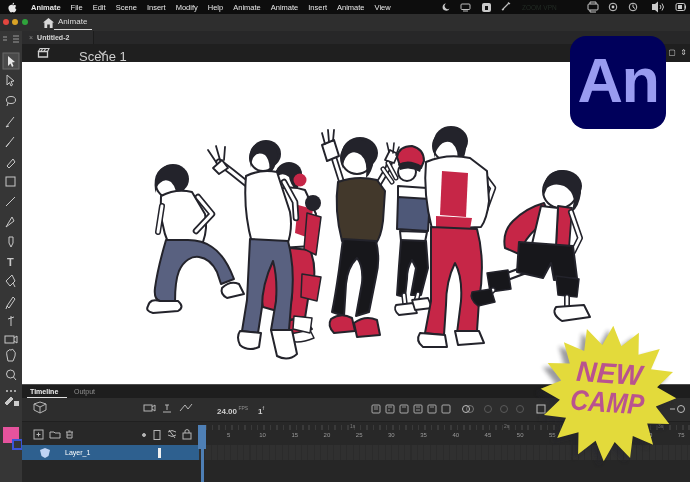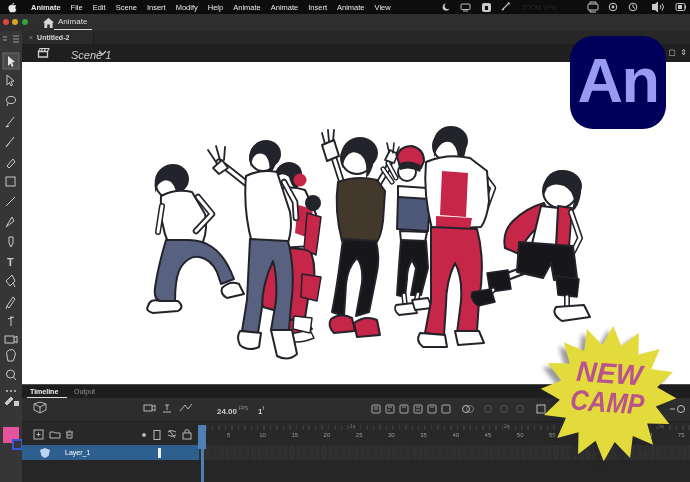--- a/index.html
+++ b/index.html
@@ -25,21 +25,21 @@
   
   #tabbar { left:0px; top:31px; width:690px; height:13px; background:#272728; }
   #doctab { position:absolute; left:22px; top:0; width:72px; height:13px; background:#2b2b2c;
     color:#cccccc; font-size:7px; line-height:13px; border-right:1px solid #1c1c1c; }
   #doctab .x { color:#8a8a8a; margin:0 4px 0 7px; }
   #doctab b { font-weight:bold; color:#d8d8d8; }
 
   
   #scenebar { left:22px; top:44px; width:668px; height:18px; background:#1f1f1f; }
   #scenebar .clap { position:absolute; left:14px; top:3px; }
-  #scenebar .sc { position:absolute; left:49px; top:4.5px; color:#cfcfcf; font-size:11px;font-style:italic; }
+  #scenebar .sc { position:absolute; left:57px; top:4.5px; color:#cfcfcf; font-size:13px; }
   #scenebar .chev { position:absolute; left:76px; top:4px; color:#bbb; font-size:7px; }
   #scenebar .ric { position:absolute; right:3px; top:4px; color:#cccccc; font-size:8px; }
 
   
   #tools { left:0; top:31px; width:22px; height:451px; background:#363636; }
 
   
   #stage { left:22px; top:62px; width:668px; height:322px; background:#ffffff; }
 
   
@@ -62,21 +62,21 @@
   #tl-bottom { position:absolute; left:0; top:75px; width:668px; height:23px; background:#262626; }
   .framecells { position:absolute; left:177px; top:0; height:15px; right:0;
      background:repeating-linear-gradient(90deg,#303030 0 5.4px,#2b2b2b 5.4px 6.44px); }
   .rnum { position:absolute; top:10px; color:#9a9a9a; font-size:6px; }
   .snum { position:absolute; top:1px; color:#7d7d7d; font-size:5px; }
   #playhead { position:absolute; left:176px; top:40px; width:8px; height:24px; background:#4e7fb5; }
   #playline { position:absolute; left:179px; top:64px; width:2.5px; height:34px; background:#4e7fb5; }
 
   
   #anbadge { left:570px; top:36px; width:96px; height:93px; background:#00005b;
-    border-radius:23px; z-index:30; }
+    border-radius:16px; z-index:30; }
   #anbadge .an { position:absolute; left:50%; top:50%; transform:translate(-50%,-54%);
     color:#999bf0; font-size:63px; font-weight:bold; letter-spacing:-1.5px; }
 
   
   #burst { left:527px; top:312px; width:163px; height:163px; z-index:31; }
 </style>
 </head>
 <body>
 <div id="page">
 

